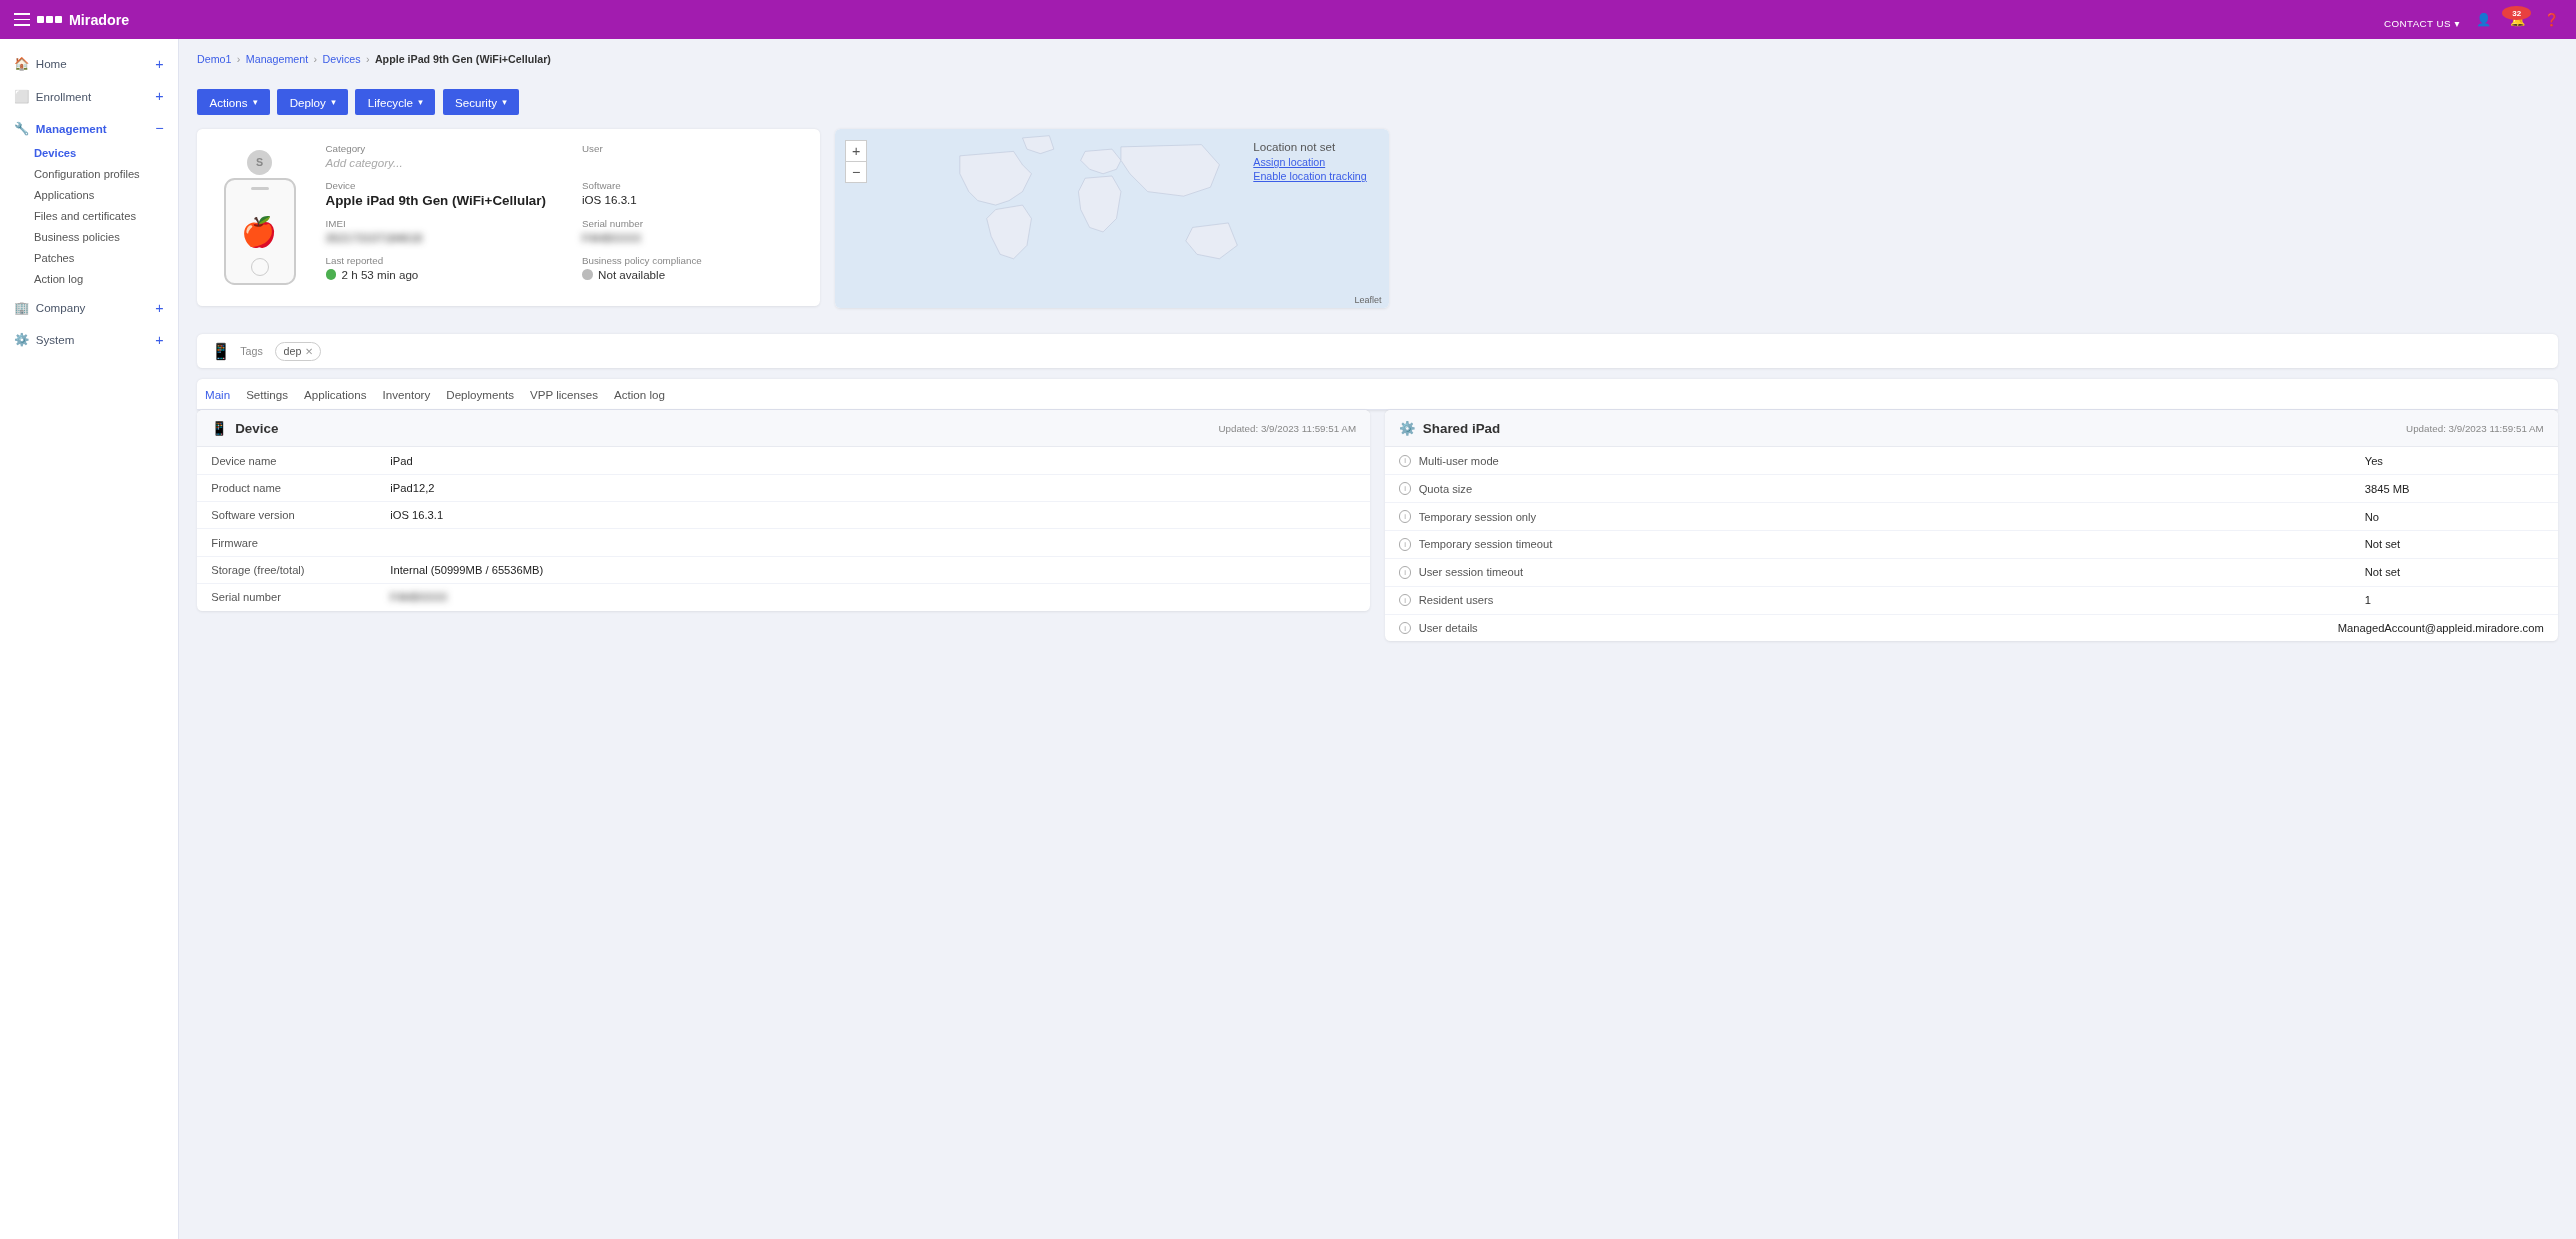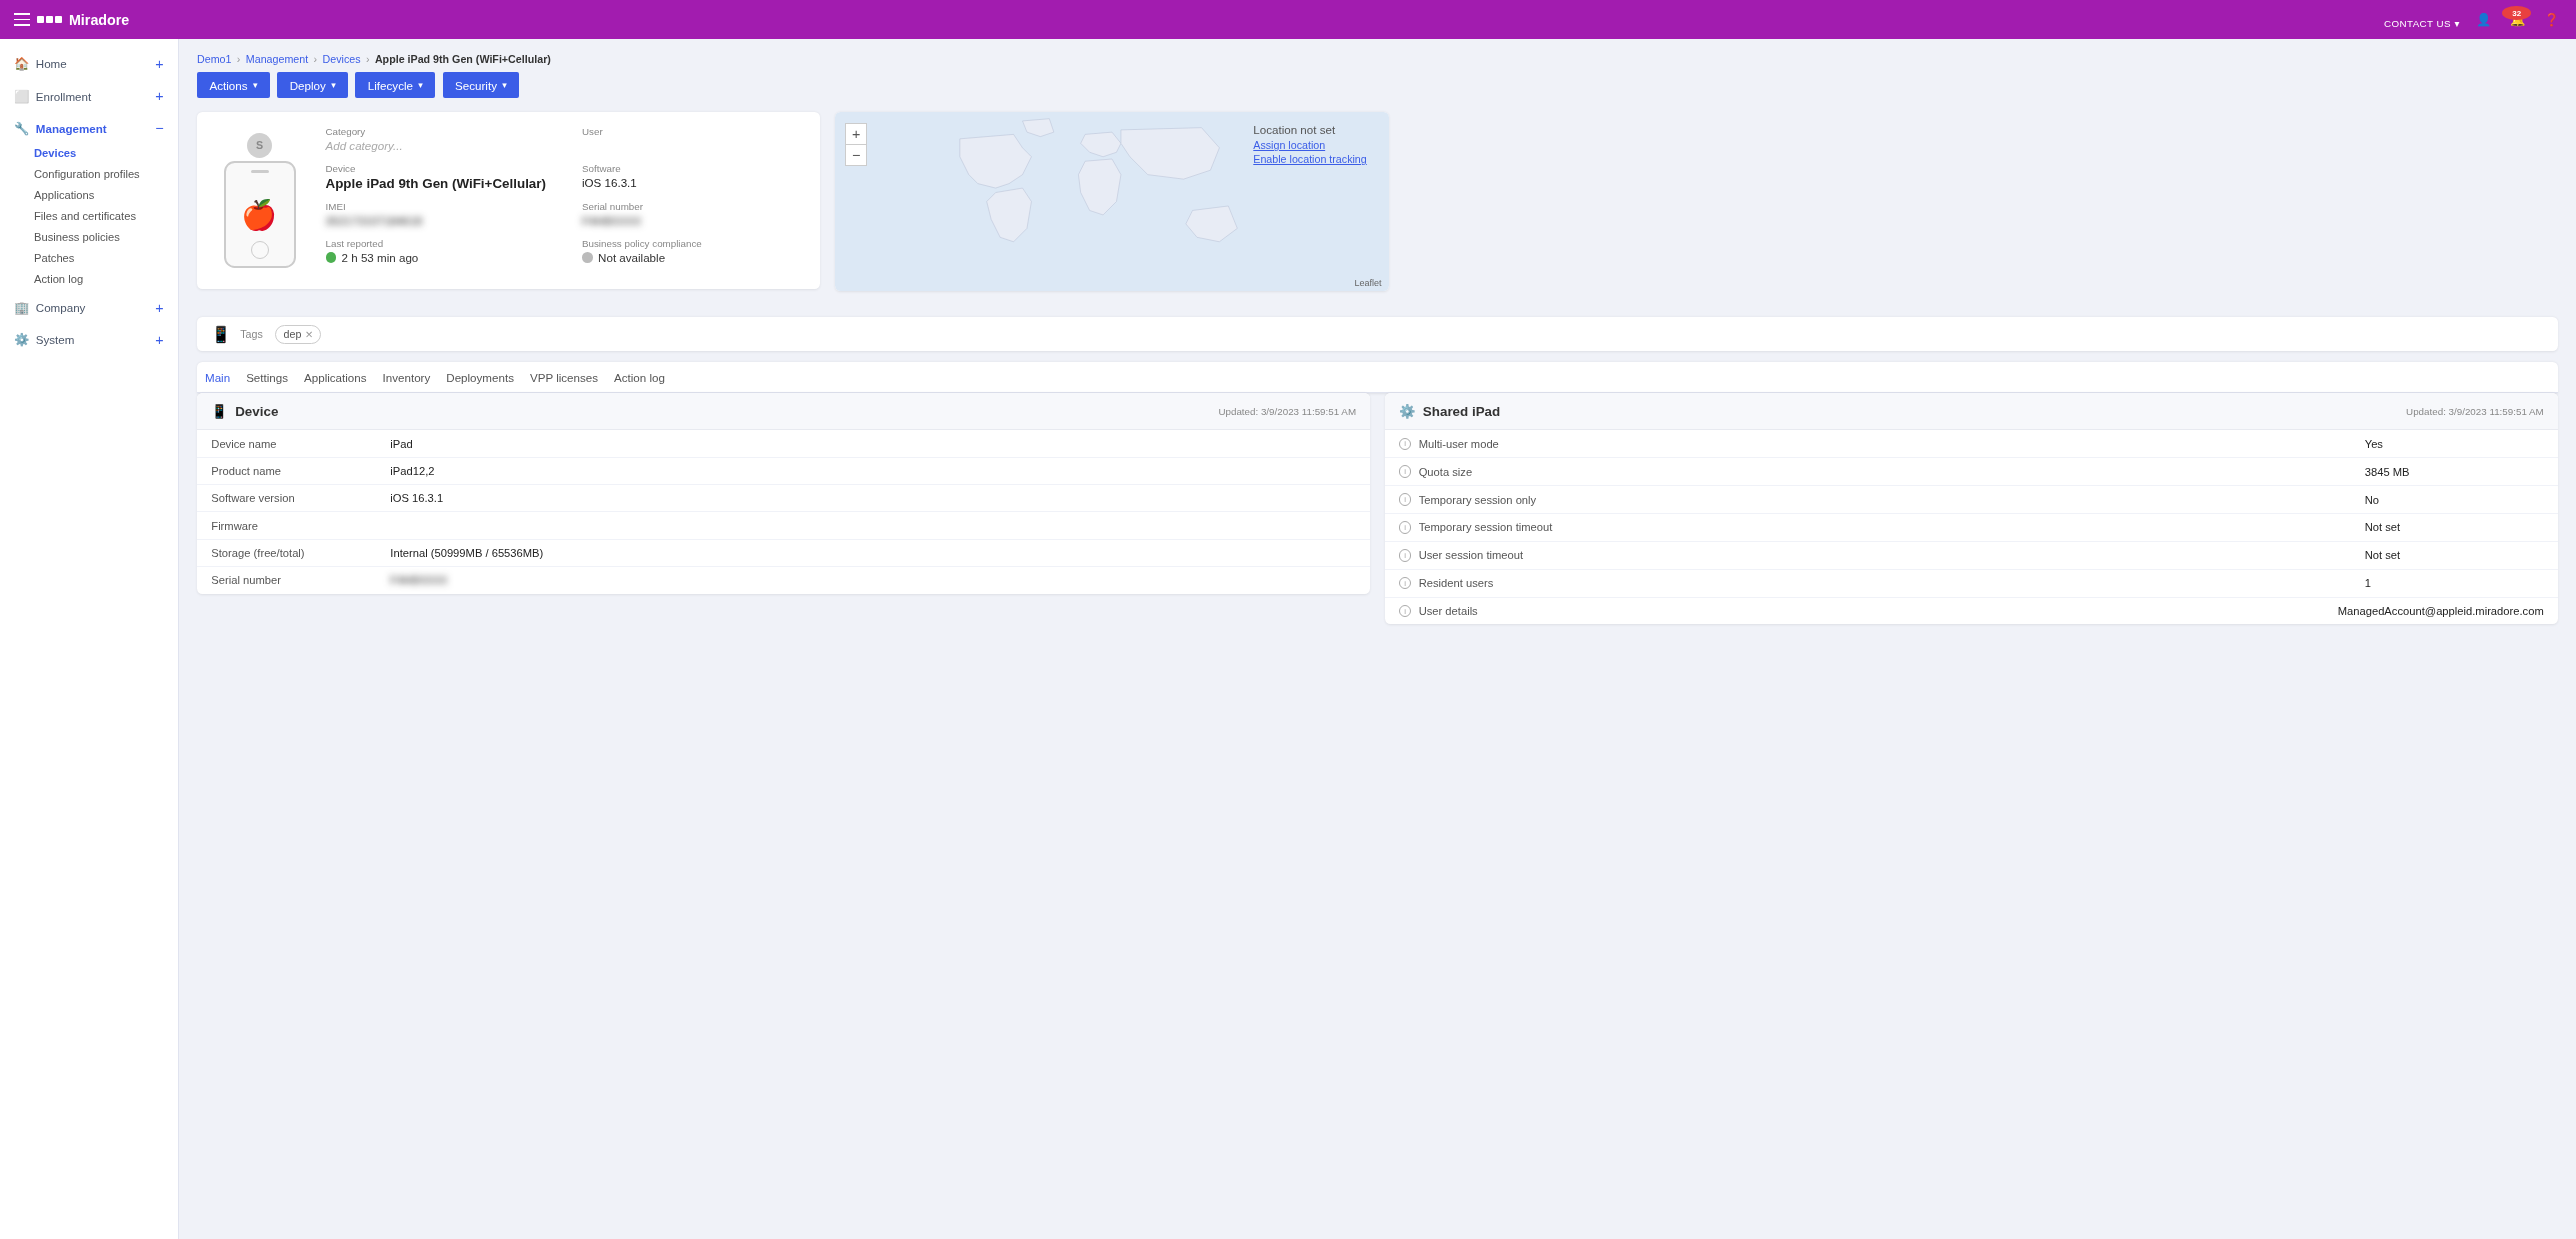--- a/index.html
+++ b/index.html
@@ -31,21 +31,21 @@
     .sidebar-plus { color: #3b5de7; font-size: 14.3px; font-weight: 300; cursor: pointer; }
     .sidebar-minus { color: #3b5de7; font-size: 14.3px; font-weight: 300; cursor: pointer; }
     .sidebar-sub { padding-left: 34px; }
     .sidebar-sub-item { padding: 4.5px 14.3px 4.5px 0; cursor: pointer; color: #555; font-size: 11.2px; display: block; }
     .sidebar-sub-item.active { color: #3b5de7; font-weight: 600; }
 
     
     .content { flex: 1; overflow-y: auto; padding: 14.3px 18px; background: #f0f2f8; }
 
     
-    .breadcrumb { display: flex; align-items: center; gap: 5.4px; font-size: 10.7px; color: #666; margin-bottom: 7px; }
+    .breadcrumb { display: flex; align-items: center; gap: 5.4px; font-size: 10.7px; color: #666; margin-bottom: 24px; }
     .breadcrumb-sep { color: #999; }
     .breadcrumb-current { color: #333; font-weight: 600; }
 
     
     .action-buttons { display: flex; gap: 7.2px; margin-bottom: 14.3px; }
     .btn { display: flex; align-items: center; gap: 5.4px; padding: 6.3px 12.5px; border-radius: 2px; border: none; cursor: pointer; font-size: 11.6px; font-weight: 500; }
     .btn-primary { background: #3b5de7; color: white; }
     .btn-chevron { font-size: 9px; }
 
     

